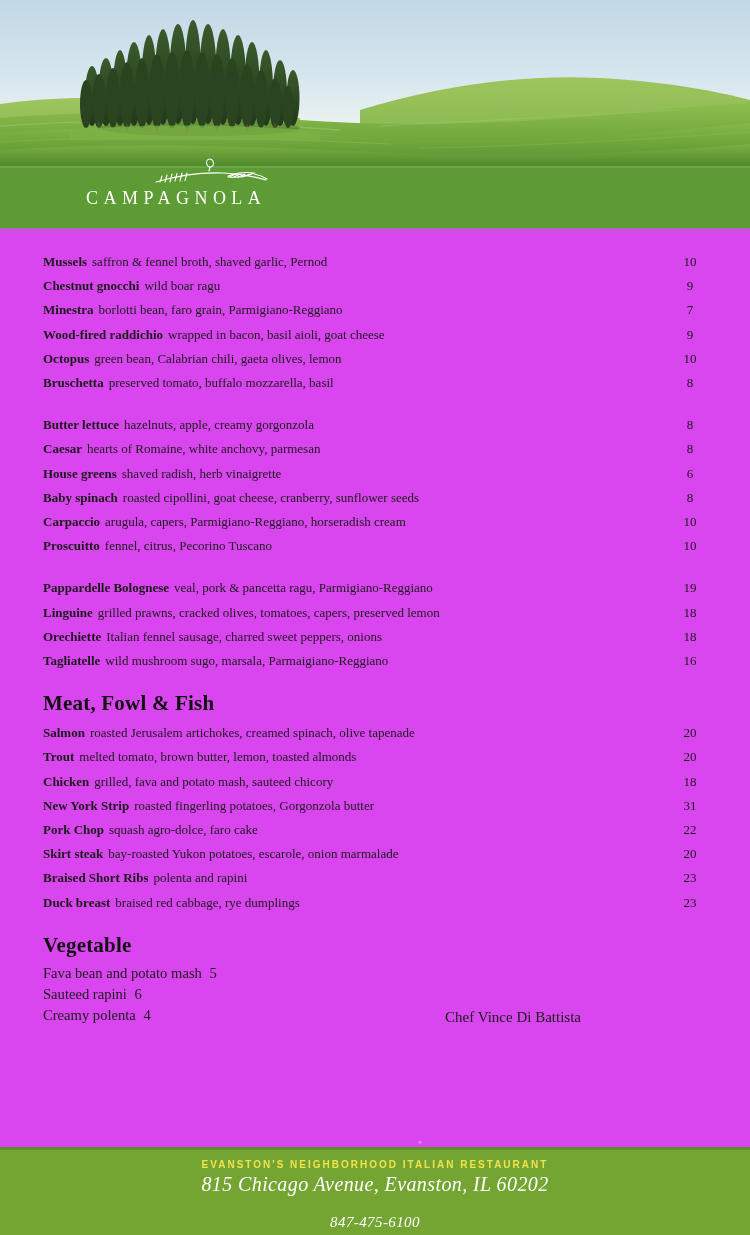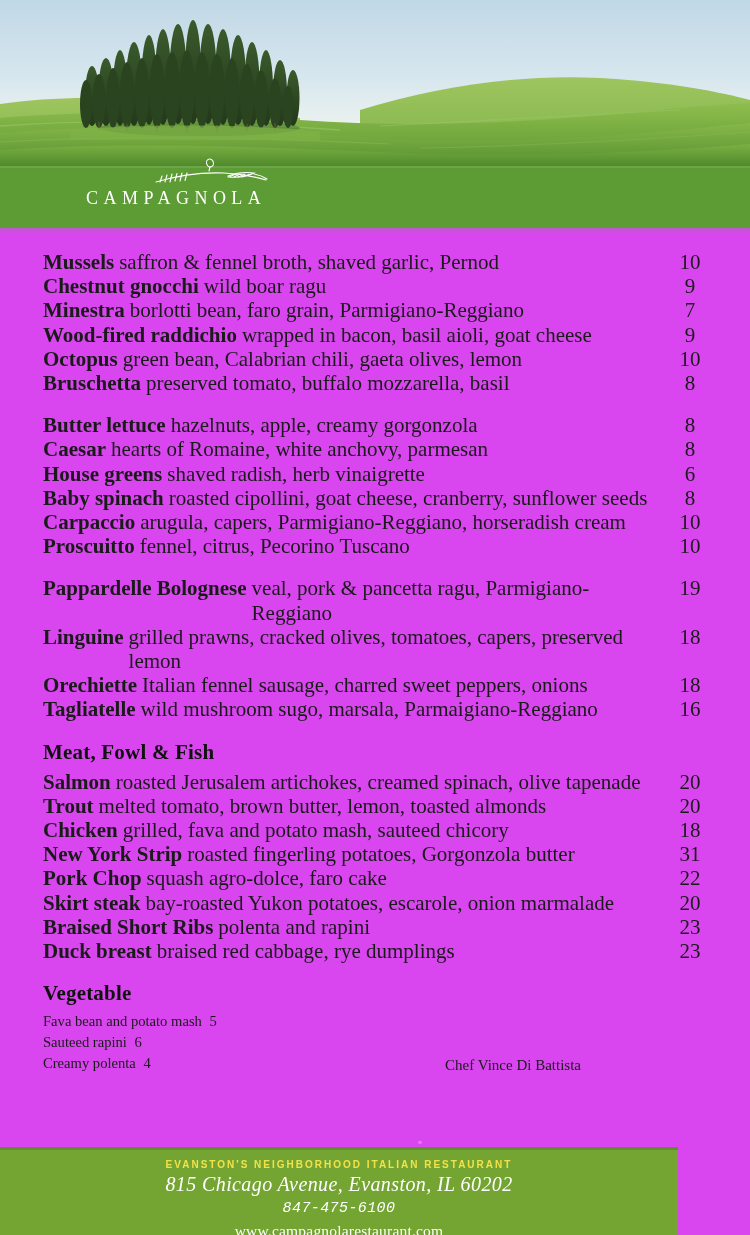--- a/index.html
+++ b/index.html
@@ -92,21 +92,21 @@
     font-size: 21px;
     color: #111111;
     margin-bottom: 5px;
     letter-spacing: 0.2px;
   }
 
   .row {
     position: relative;
     display: flex;
     align-items: baseline;
-    font-size: 21px;
+    font-size: 13px;
     line-height: 24.2px;
     color: #1a1a1a;
   }
   .row .item-name {
     font-weight: bold;
     white-space: nowrap;
     padding-right: 5px;
   }
   .row .item-desc {
     font-weight: normal;
@@ -136,21 +136,21 @@
     font-size: 15px;
     color: #1a1a1a;
   }
   .veg-wrap { position: relative; }
 
   
   .footer {
     position: absolute;
     left: 0;
     bottom: 0;
-    width: 678px;
+    width: 750px;
     height: 88px;
     background: #74a533;
     border-top: 3px solid #5f9029;
     text-align: center;
     padding-top: 9px;
   }
   .footer-tagline {
     color: #f2e24a;
     font-family: "Liberation Sans", "DejaVu Sans", sans-serif;
     font-size: 10px;
@@ -161,25 +161,25 @@
   .footer-address {
     color: #ffffff;
     font-family: "Liberation Serif", "DejaVu Serif", serif;
     font-style: italic;
     font-size: 20px;
     letter-spacing: 0.4px;
     margin-top: 3px;
   }
   .footer-phone {
     color: #ffffff;
-    font-family: Liberation Mono, monospace;
+    font-family: Liberation Serif, serif;
     font-style: italic;
     font-size: 15px;
     letter-spacing: 0.4px;
-    margin-top: 4px;
+    margin-top: 18px;
   }
   .footer-web {
     color: #ffffff;
     font-family: "Liberation Serif", "DejaVu Serif", serif;
     font-size: 15.5px;
     letter-spacing: 0.2px;
     margin-top: 5px;
   }
 
   .watermark {

